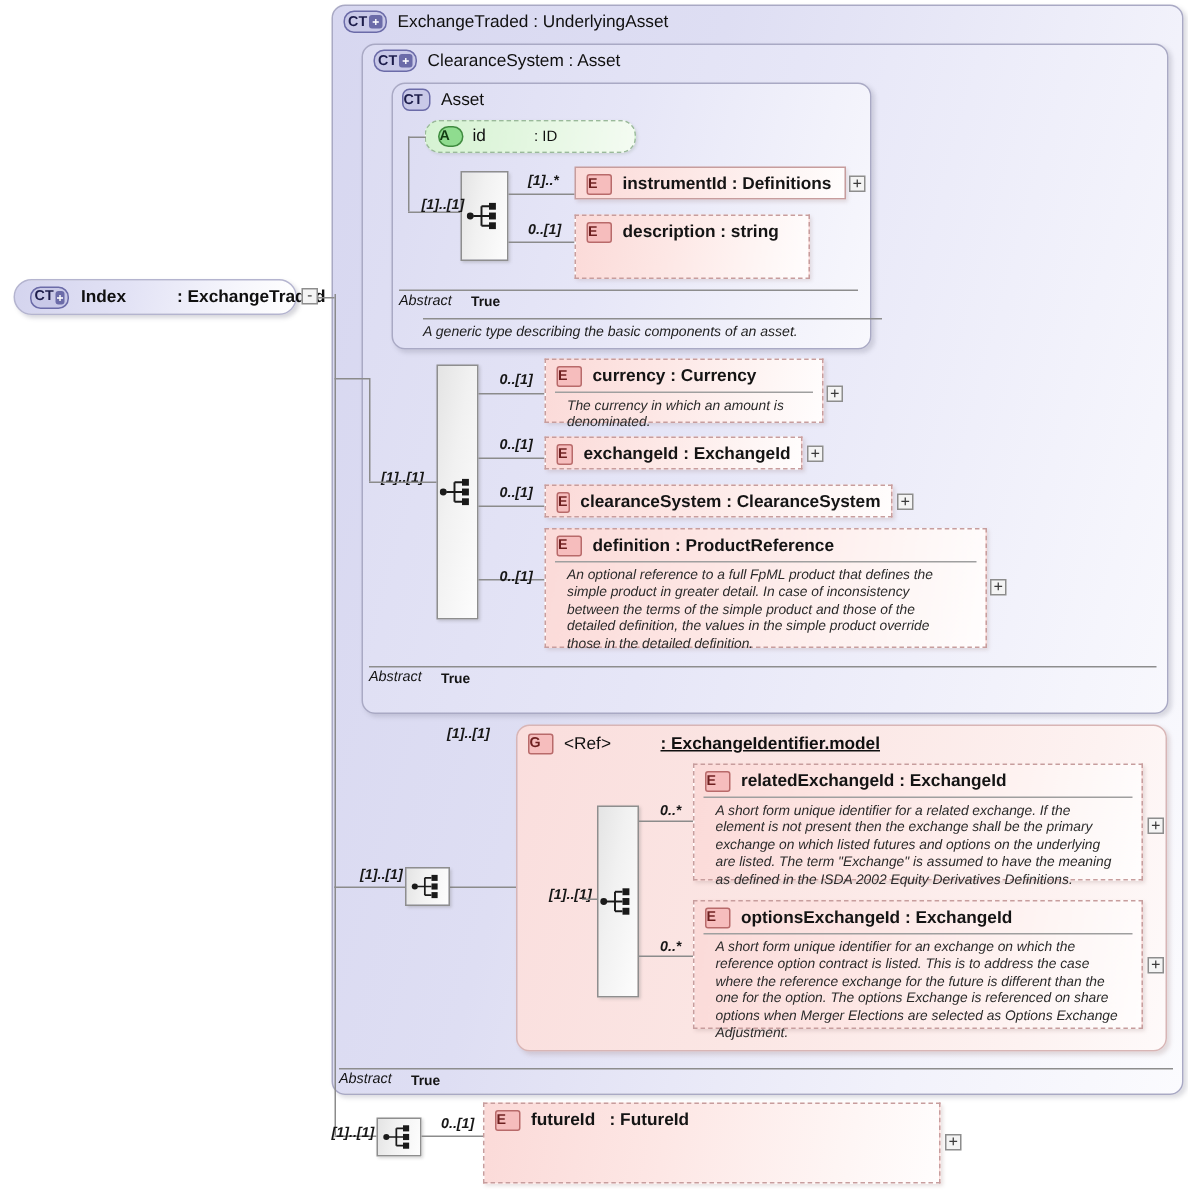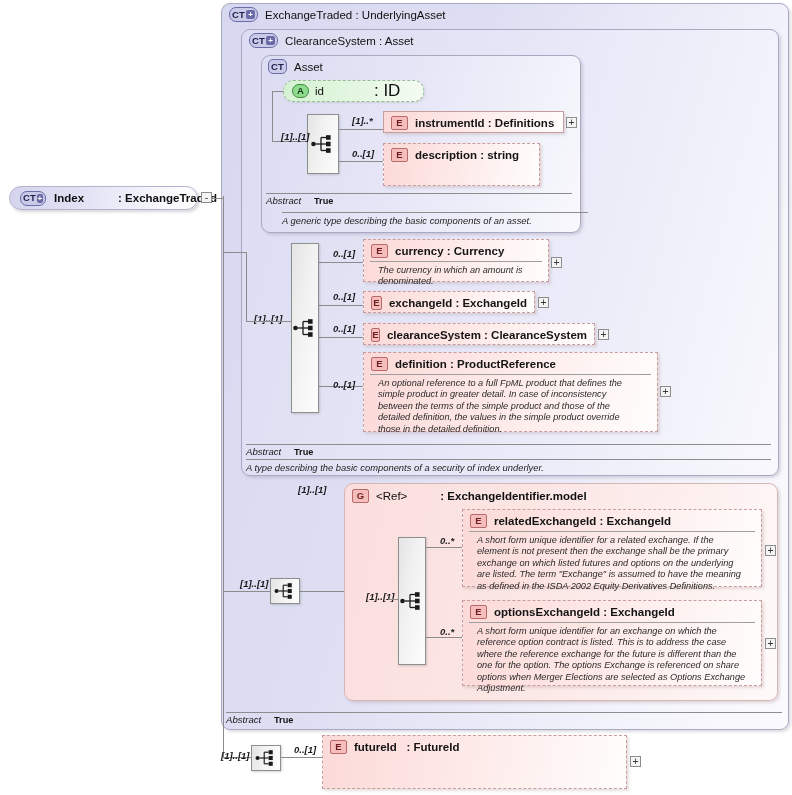--- a/index.html
+++ b/index.html
@@ -36,21 +36,21 @@
   }
 
   
   .hdr{
     display:flex;align-items:center;gap:7px;
     font-size:11.5px;color:#10100f;white-space:nowrap;
   }
 
   
   .badge{
-    display:inline-flex;align-items:center;justify-content:center;
+    display:inline-flex;align-items:center;justify-content:flex-start;
     box-sizing:border-box;
     font-size:9.5px;font-weight:bold;
     letter-spacing:.2px;
     line-height:1;
   }
   .badge-ct{
     min-width:26px;height:15px;padding:0 2px;
     border:1.3px solid #6b6ba8;border-radius:7px;
     background:#c9c9e8;color:#1c1c4a;
     gap:1px;
@@ -202,21 +202,21 @@
 
   <div class="abs-row" style="left:266px;top:193px;width:306px;">
     <span class="k">Abstract</span>
     <span class="v">True</span>
   </div>
   <div class="type-doc" style="left:282px;top:212px;width:306px;">A generic type describing the basic components of an asset.</div>
 
   <div class="abs attr-node" style="left:283px;top:80px;width:141px;height:22px;">
     <span class="badge badge-a">A</span>
     <span style="font-size:11.5px;color:#101010;">id</span>
-    <span style="font-size:17px;color:#101010;margin-left:44px;">: ID</span>
+    <span style="font-size:10px;color:#101010;margin-left:26px;">: ID</span>
   </div>
 
   <div class="ln-v" style="left:272px;top:91px;height:50px;"></div>
   <div class="ln-h" style="left:272px;top:91px;width:12px;"></div>
   <div class="ln-h" style="left:272px;top:141px;width:35px;"></div>
 
   <div class="abs comp" style="left:307px;top:114px;width:32px;height:60px;">
     <svg width="24" height="18" viewBox="0 0 24 18">
       <circle cx="2.5" cy="9" r="2.3" fill="#1a1a1a"></circle>
       <line x1="4.5" y1="9" x2="10" y2="9" stroke="#1a1a1a" stroke-width="1.3"></line>
@@ -311,27 +311,26 @@
       <span>definition : ProductReference</span>
     </div>
     <div class="el-doc">An optional reference to a full FpML product that defines the simple product in greater detail. In case of inconsistency between the terms of the simple product and those of the detailed definition, the values in the simple product override those in the detailed definition.</div>
   </div>
   <div class="pm" style="left:660px;top:386px;">+</div>
 
   <div class="abs-row" style="left:246px;top:444px;width:525px;">
     <span class="k">Abstract</span>
     <span class="v">True</span>
   </div>
-  <div class="type-doc" style="left:246px;top:459px;width:525px;">A type describing the basic components of a security of index underlyer.</div>
 
   <div class="abs g-box" style="left:344px;top:483px;width:434px;height:218px;"></div>
   <div class="abs hdr" style="left:352px;top:487px;height:17px;">
     <span class="badge badge-g">G</span>
     <span style="font-size:11.5px;color:#101010;">&lt;Ref&gt;</span>
-    <span style="font-size:11.5px;font-weight:bold;color:#101010;margin-left:26px;">: ExchangeIdentifier.model</span>
+    <span style="font-size:11.5px;font-weight:bold;color:#101010;margin-left:26px;text-decoration:underline;">: ExchangeIdentifier.model</span>
   </div>
   <div class="card" style="left:298px;top:484px;">[1]..[1]</div>
 
   <div class="ln-h" style="left:300px;top:591px;width:44px;"></div>
   <div class="ln-h" style="left:223px;top:591px;width:47px;"></div>
   <div class="ln-v" style="left:223px;top:196px;height:396px;"></div>
 
   <div class="abs comp" style="left:270px;top:578px;width:30px;height:26px;">
     <svg width="22" height="16" viewBox="0 0 24 18">
       <circle cx="2.5" cy="9" r="2.3" fill="#1a1a1a"></circle>

